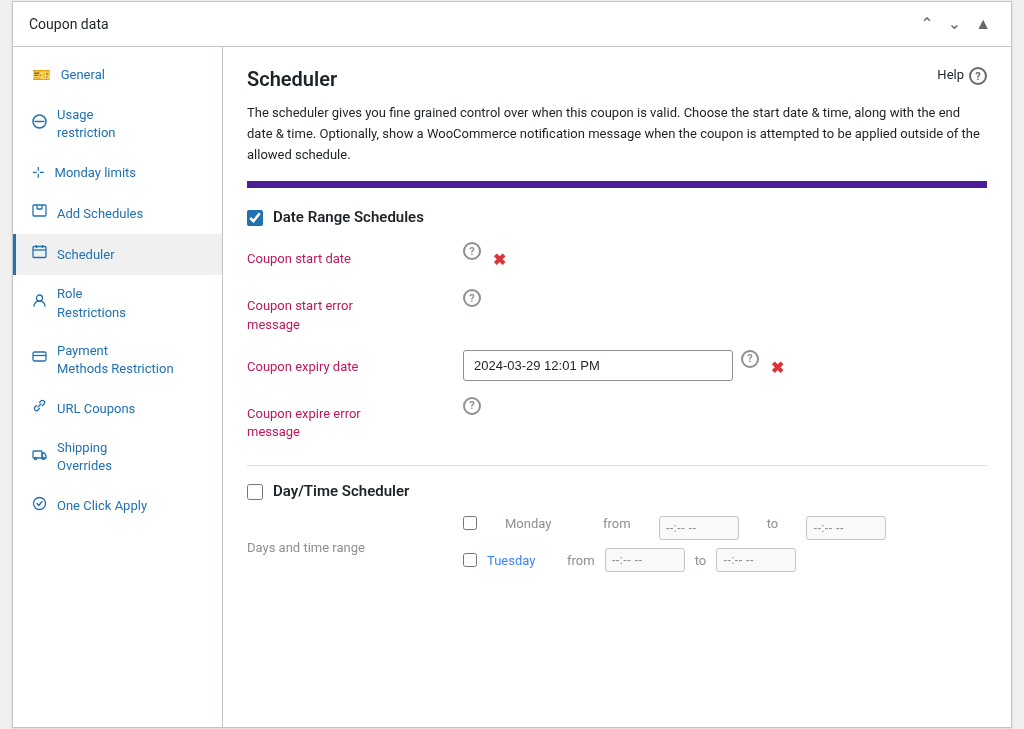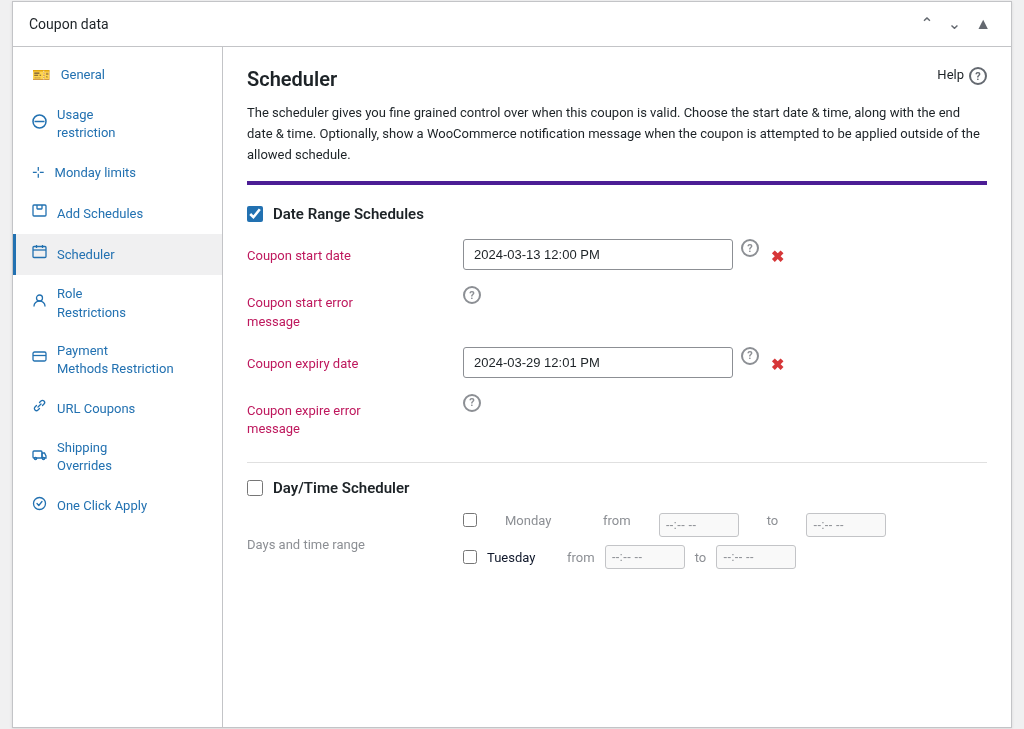--- a/index.html
+++ b/index.html
@@ -120,29 +120,29 @@
       font-size: 11px;
       font-weight: 700;
       color: #646970;
     }
     .content-description {
       color: #1d2327;
       font-size: 13px;
       line-height: 1.6;
       margin-bottom: 20px;
       padding-bottom: 16px;
-      border-bottom: 4px solid #4c1d95;
+      border-bottom: 7px solid #4c1d95;
     }
     
     .section {
       margin-bottom: 24px;
     }
     .section-header {
       display: flex;
-      align-items: center;
+      align-items: flex-end;
       gap: 10px;
       margin-bottom: 16px;
     }
     .section-checkbox {
       width: 16px;
       height: 16px;
       cursor: pointer;
       accent-color: #2271b1;
     }
     .section-title {
@@ -372,21 +372,20 @@
 
       <div class="section">
         <div class="section-header">
           <input type="checkbox" class="section-checkbox" checked="" style="">
           <span class="section-title">Date Range Schedules</span>
         </div>
 
         <div class="form-row">
           <label class="form-label">Coupon start date</label>
           <div class="form-control-wrap">
-            <input type="text" class="form-input" value="2024-03-13 12:00 PM" style="">
             <span class="question-circle">?</span>
             <button class="form-icon-btn">
               <span class="remove-icon">✖</span>
             </button>
           </div>
         </div>
 
         <div class="form-row">
           <label class="form-label">Coupon start error<br>message</label>
           <div class="form-control-wrap">
@@ -429,21 +428,21 @@
               <input type="checkbox" class="day-checkbox" style="">
               <span style="width:70px; color:#8c8f94;">Monday</span>
               <span style="color:#8c8f94;">from</span>
               <input type="text" class="day-time-input" value="--:-- --" style="">
               <span style="color:#8c8f94;">to</span>
               <input type="text" class="day-time-input" value="--:-- --" style="">
             </div>
 
             <div style="display:flex; align-items:center; gap:10px;">
               <input type="checkbox" class="day-checkbox" style="">
-              <span style="width:70px; color:#0f172a;">Tuesday</span>
+              <span style="width:70px; color:#3b82f6;">Tuesday</span>
               <span style="color:#8c8f94;">from</span>
               <input type="text" class="day-time-input" value="--:-- --" style="">
               <span style="color:#8c8f94;">to</span>
               <input type="text" class="day-time-input" value="--:-- --" style="">
             </div>
           </div>
         </div>
       </div>
     </div>
   </div>

